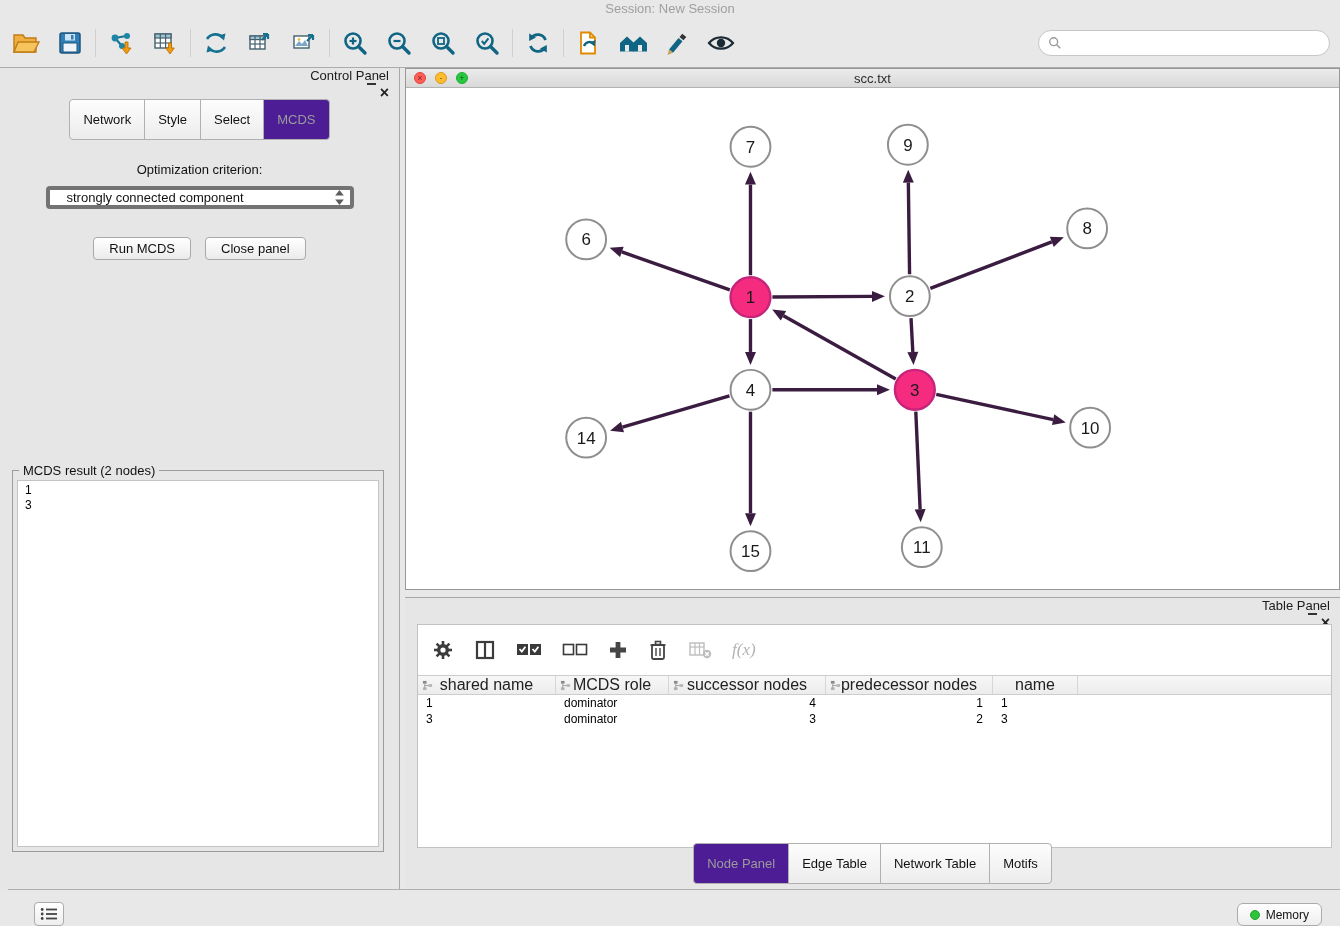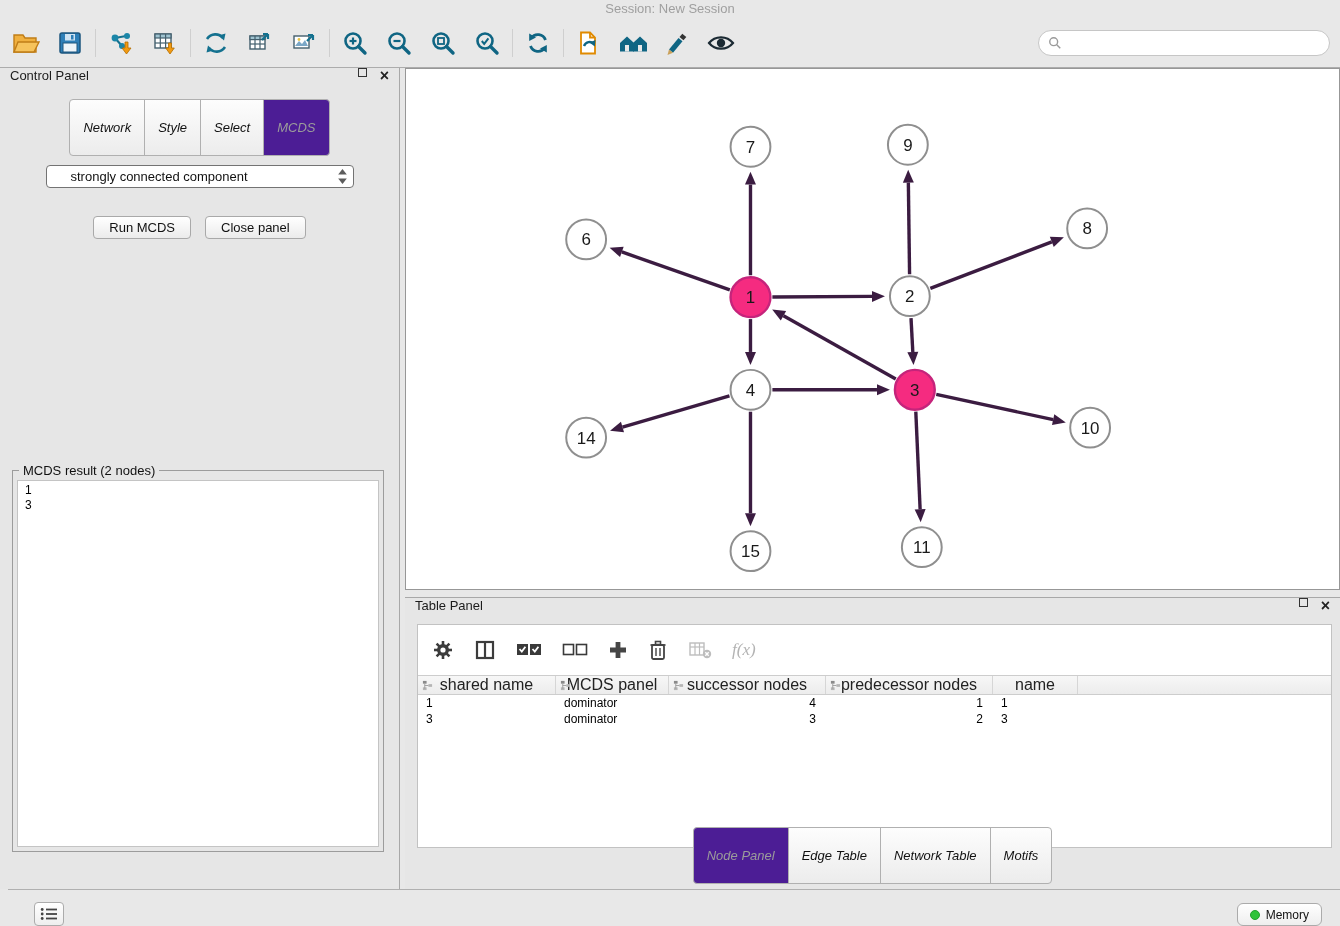--- a/index.html
+++ b/index.html
@@ -15,36 +15,36 @@
              align-items:center; padding:0 10px 0 4px; border-bottom:1px solid #acacac; }
   .tbtn { width:44px; height:40px; display:flex; align-items:center; justify-content:center; }
   .tsep { width:1px; height:28px; background:#cfcfcf; margin:0 3px; }
   .searchbox { margin-left:auto; width:292px; height:26px; background:#fff; border:1px solid #c6c6c6;
                border-radius:13px; display:flex; align-items:center; padding:0 9px; gap:5px; }
   .search-input { border:none; outline:none; flex:1; font-size:13px; background:transparent; }
 
   
   .control-panel { position:absolute; left:0; top:68px; width:400px; height:821px;
                    background:#e6e6e6; border-right:1px solid #a8a8a8; }
-  .panel-header { height:24px; display:flex; align-items:flex-start; padding:0 10px; font-size:13px; color:#1c1c1c; }
+  .panel-header { height:24px; display:flex; align-items:flex-end; padding:0 10px; font-size:13px; color:#1c1c1c;flex-direction:column; }
   .ph-spacer { flex:1; }
   .float-box { width:9px; height:9px; border:1.5px solid #333; margin-right:13px; display:inline-block; }
   .panel-close { font-size:16px; font-weight:bold; color:#222; line-height:1; }
   .panel-close::after { content:"×"; }
 
   .cp-tabs { display:flex; justify-content:center; margin-top:7px; }
-  .seg-tab { border:1px solid #b0b0b0; background:linear-gradient(#fdfdfd,#ececec); padding:20px 13px;
-             font-size:13px; color:#111; margin-left:-1px; cursor:default;font-style:italic; }
+  .seg-tab { border:1px solid #b0b0b0; background:linear-gradient(#fdfdfd,#ececec); padding:12px 13px;
+             font-size:13px; color:#111; margin-left:-1px; cursor:default; }
   .seg-tab.first { border-radius:4px 0 0 4px; margin-left:0; }
   .seg-tab.last  { border-radius:0 4px 4px 0; }
   .seg-tab.active { background:#4c1d95; color:#9b9b9b; }
 
   .opt-label { margin-top:22px; text-align:center; font-size:13px; color:#111; }
-  .dropdown { width:308px; height:23px; margin:9px auto 9px; background:#fff; border:1px solid #737373;
-              border-radius:4px; display:flex; align-items:center; padding:0 5px 0 24px; font-size:13px; color:#111; }
+  .dropdown { width:308px; height:23px; margin:9px auto 9px; background:#fff; border:4px solid #737373;
+              border-radius:4px; display:flex; align-items:center; padding:0 5px 0 17px; font-size:13px; color:#111; }
   .dd-label { flex:1; }
   .btn-row { display:flex; justify-content:center; gap:14px; margin-top:28px; }
   .btn { background:linear-gradient(#ffffff,#ebebeb); border:1px solid #a9a9a9; border-radius:4px;
          padding:3px 15px; font-size:13px; color:#111; font-family:inherit; }
 
   .result-group { position:absolute; left:12px; top:402px; width:372px; height:382px; border:1px solid #9c9c9c; }
   .result-legend { position:absolute; top:-8px; left:6px; background:#e6e6e6; padding:0 4px; font-size:13px; color:#111; }
   .result-list { position:absolute; left:4px; right:4px; top:9px; bottom:4px; background:#fff;
                  border:1px solid #c4c4c4; font-size:12px; padding:2px 0; overflow:hidden; }
   .result-item { padding:0 7px; line-height:15px; color:#000; }
@@ -264,20 +264,21 @@
     <span class="panel-close"></span>
   </div>
 
   <div class="cp-tabs">
     <div class="seg-tab first">Network</div>
     <div class="seg-tab">Style</div>
     <div class="seg-tab">Select</div>
     <div class="seg-tab last active">MCDS</div>
   </div>
 
+  <div class="opt-label">Optimization criterion:</div>
 
   <div class="dropdown">
     <span class="dd-label">strongly connected component</span>
     <svg width="11" height="17" viewBox="0 0 11 17">
       <path d="M5.5 1 l4.3 5.5 H1.2z" fill="#5c5c5c"></path>
       <path d="M5.5 16 l4.3 -5.5 H1.2z" fill="#5c5c5c"></path>
     </svg>
   </div>
 
   <div class="btn-row">
@@ -288,20 +289,28 @@
   <div class="result-group">
     <span class="result-legend">MCDS result (2 nodes)</span>
     <div class="result-list">
       <div class="result-item">1</div>
       <div class="result-item">3</div>
     </div>
   </div>
 </div>
 
 <div class="net-window">
+  <div class="nw-titlebar">
+    <div class="tl-group">
+      <span class="tl tl-red"></span>
+      <span class="tl tl-yellow"></span>
+      <span class="tl tl-green"></span>
+    </div>
+    <span class="nw-title">scc.txt</span>
+  </div>
   <div class="nw-canvas">
     <svg id="graph-svg" viewBox="0 0 935 503">
         <line x1="345" y1="188" x2="345" y2="97" stroke="#3b1c41" stroke-width="3.4"></line>
         <polygon points="345,84 350.5,97 339.5,97" fill="#3b1c41"></polygon>
         <line x1="324.2449403778676" y1="202.7042820722201" x2="215.8496484382287" y2="164.60169460252888" stroke="#3b1c41" stroke-width="3.4"></line>
         <polygon points="203.58529502515046,160.2905885542953 217.67357792017367,159.41292969699577 214.02571895628375,169.79045950806199" fill="#3b1c41"></polygon>
         <line x1="366.9995703250881" y1="209.8625026854682" x2="467.00074216575695" y2="209.237495361464" stroke="#3b1c41" stroke-width="3.4"></line>
         <polygon points="480.00048826694535,209.15624694833159 467.0351164943899,214.73738794273604 466.966367837124,203.73760278019196" fill="#3b1c41"></polygon>
         <line x1="345" y1="232" x2="345" y2="265" stroke="#3b1c41" stroke-width="3.4"></line>
         <polygon points="345,278 339.5,265 350.5,265" fill="#3b1c41"></polygon>
@@ -456,21 +465,21 @@
         </svg>
         <span>shared name</span>
       </div>
       <div class="th" style="width:113px">
         <svg class="sort-ic" width="11" height="11" viewBox="0 0 12 12">
           <rect x="1" y="1" width="4" height="3" fill="#8a8a8a"></rect>
             <rect x="7" y="4.5" width="4" height="3" fill="#b5b5b5"></rect>
           <rect x="1" y="8" width="4" height="3" fill="#b5b5b5"></rect>
             <path d="M3 4 v5.5 M3 6 h4" stroke="#9c9c9c" fill="none"></path>
         </svg>
-        <span>MCDS panel</span>
+        <span>MCDS role</span>
       </div>
       <div class="th" style="width:157px">
         <svg class="sort-ic" width="11" height="11" viewBox="0 0 12 12">
           <rect x="1" y="1" width="4" height="3" fill="#8a8a8a"></rect>
             <rect x="7" y="4.5" width="4" height="3" fill="#b5b5b5"></rect>
           <rect x="1" y="8" width="4" height="3" fill="#b5b5b5"></rect>
             <path d="M3 4 v5.5 M3 6 h4" stroke="#9c9c9c" fill="none"></path>
         </svg>
         <span>successor nodes</span>
       </div>

